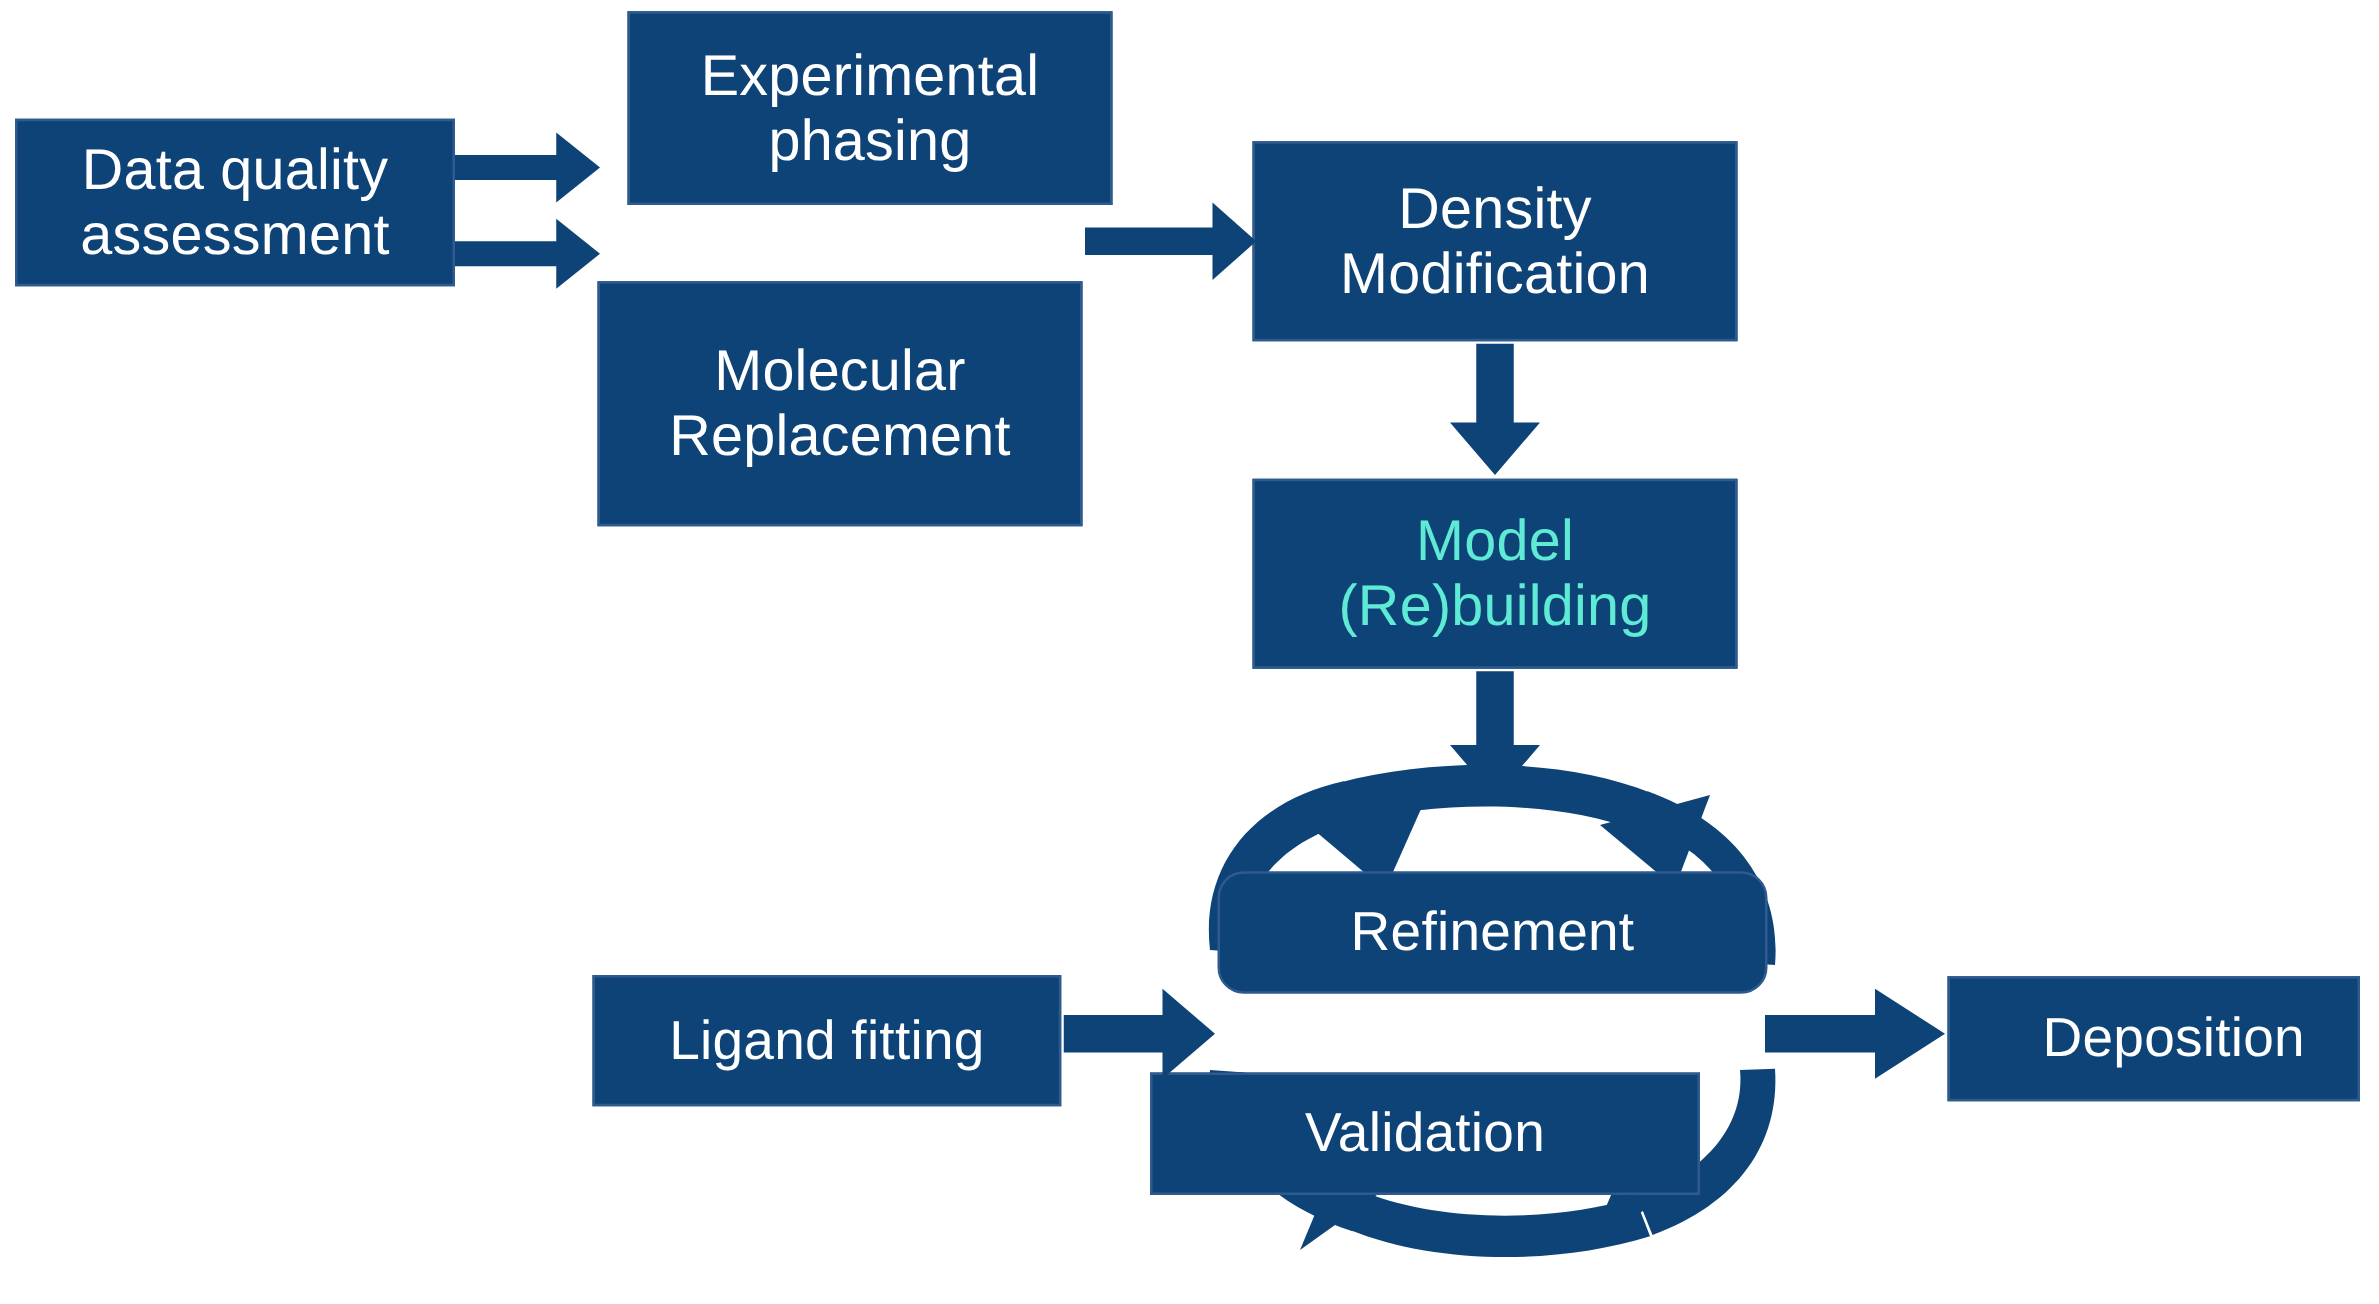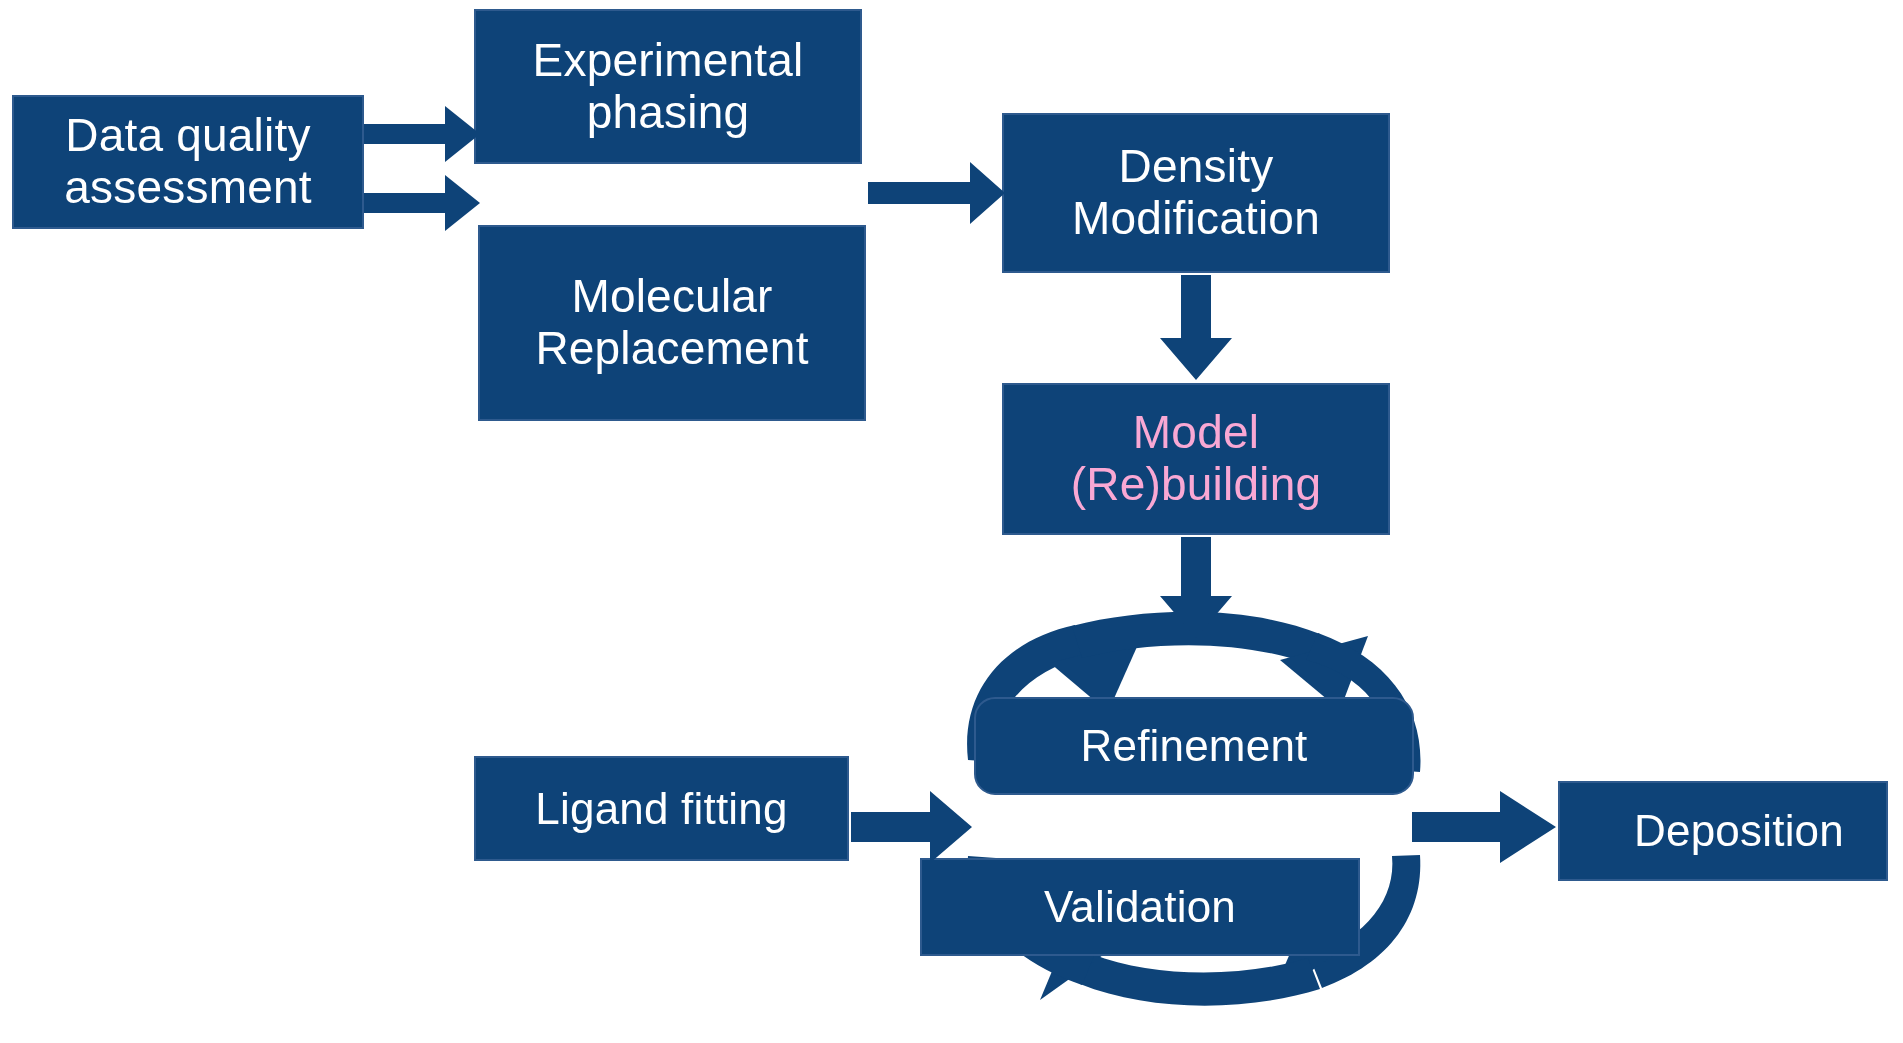--- a/index.html
+++ b/index.html
@@ -31,27 +31,27 @@
     font-weight: 400;
     letter-spacing: 0.2px;
     z-index: 3;
   }
   .node span {
     display: block;
     padding: 0 6px;
   }
   
   #node-data-quality      { left: 12px;   top: 95px;  width: 352px; height: 134px; font-size: 46px; }
-  #node-experimental      { left: 474px;  top: 9px;   width: 388px; height: 155px; font-size: 46px; }
+  #node-experimental      { left: 502px;  top: 9px;   width: 388px; height: 155px; font-size: 46px; }
   #node-molecular         { left: 478px;  top: 225px; width: 388px; height: 196px; font-size: 46px; }
   #node-density           { left: 1002px; top: 113px; width: 388px; height: 160px; font-size: 46px; }
   #node-model             { left: 1002px; top: 383px; width: 388px; height: 152px; font-size: 46px; }
   #node-refinement        { left: 974px;  top: 697px; width: 440px; height: 98px;  font-size: 44px; border-radius: 21px; }
   #node-validation        { left: 920px;  top: 858px; width: 440px; height: 98px;  font-size: 44px; }
-  #node-ligand            { left: 474px;  top: 756px; width: 375px; height: 105px; font-size: 44px; }
+  #node-ligand            { left: 474px;  top: 780px; width: 375px; height: 105px; font-size: 44px; }
   #node-deposition        { left: 1558px; top: 781px; width: 330px; height: 100px; font-size: 44px; padding-left: 32px; }
 
   .arrow-layer {
     position: absolute;
     left: 0; top: 0;
     width: 1903px;
     height: 1043px;
     z-index: 1;
   }
   .arrow-layer.front { z-index: 4; pointer-events: none; }
@@ -121,21 +121,21 @@
       </span>
   </div>
 
   <div class="node" id="node-density" style="background: rgb(14, 67, 120); border-color: rgb(46, 90, 142); color: rgb(255, 255, 255);">
     <span>
         <span>Density</span>
         <span>Modification</span>
       </span>
   </div>
 
-  <div class="node" id="node-model" style="background: rgb(14, 67, 120); border-color: rgb(46, 90, 142); color: #f9a8d4;">
+  <div class="node" id="node-model" style="background: rgb(14, 67, 120); border-color: rgb(46, 90, 142); color: #5eead4;">
     <span>
         <span>Model</span>
         <span>(Re)building</span>
       </span>
   </div>
 
   <div class="node" id="node-refinement" style="background: rgb(14, 67, 120); border-color: rgb(46, 90, 142); color: rgb(255, 255, 255);">
     <span>Refinement</span>
   </div>
 

